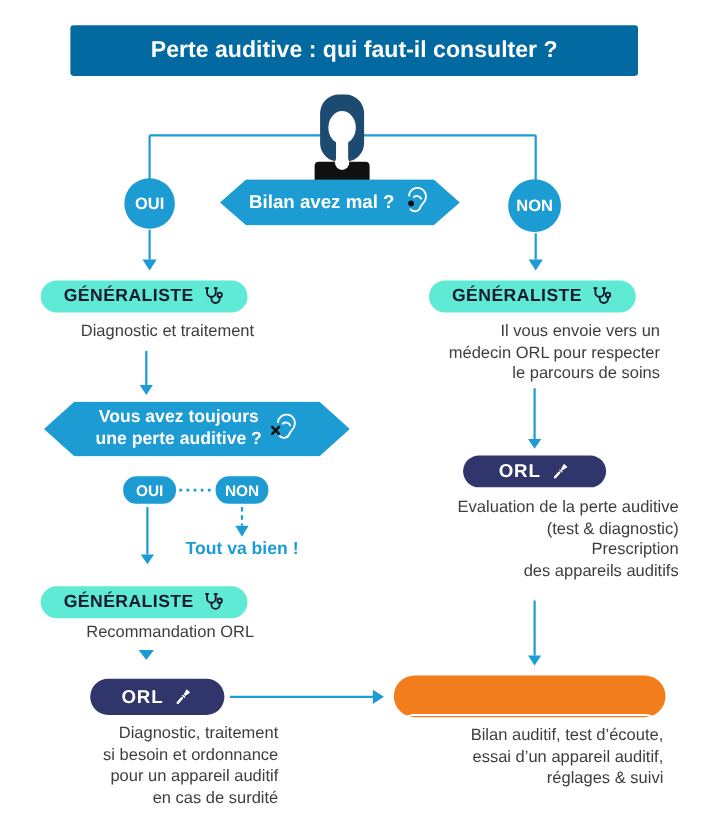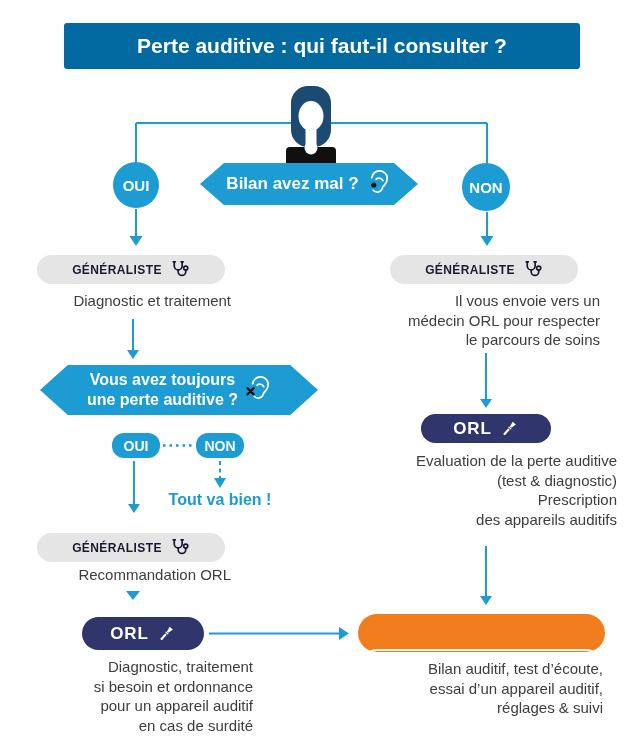--- a/index.html
+++ b/index.html
@@ -27,21 +27,21 @@
   .c-oui{left:113px;top:162px;width:46px;height:46px;}
   .c-non{left:462px;top:163px;width:48px;height:48px;}
 
   .chip{position:absolute;background:#1d9bd3;border-radius:12px;color:#fff;font-weight:bold;
     font-size:14px;display:flex;align-items:center;justify-content:center;z-index:2;}
   .chip-oui{left:112px;top:433px;width:48px;height:25px;}
   .chip-non{left:196px;top:433px;width:48px;height:25px;}
 
   .pill{position:absolute;border-radius:17px;display:flex;align-items:center;
     justify-content:center;gap:7px;font-weight:bold;z-index:2;}
-  .pill-gray{background:#e5e5e5;color:#191930;font-size:12px;letter-spacing:.4px;}
+  .pill-gray{background:#5eead4;color:#191930;font-size:16px;letter-spacing:.4px;}
   .pill-navy{background:#30356b;color:#fff;font-size:17px;letter-spacing:.8px;}
   .g1{left:37px;top:255px;width:188px;height:29px;}
   .g2{left:37px;top:533px;width:188px;height:29px;}
   .g3{left:390px;top:255px;width:188px;height:29px;}
   .orl-l{left:82px;top:617px;width:122px;height:33px;}
   .orl-r{left:421px;top:414px;width:130px;height:29px;}
 
   .audio{position:absolute;left:358px;top:614px;width:247px;height:38px;background:#f27d1c;
     border-radius:19px;padding:3px;box-sizing:border-box;z-index:2;}
   .audio-inner{border:2px solid #fff;border-radius:16px;width:100%;height:100%;

